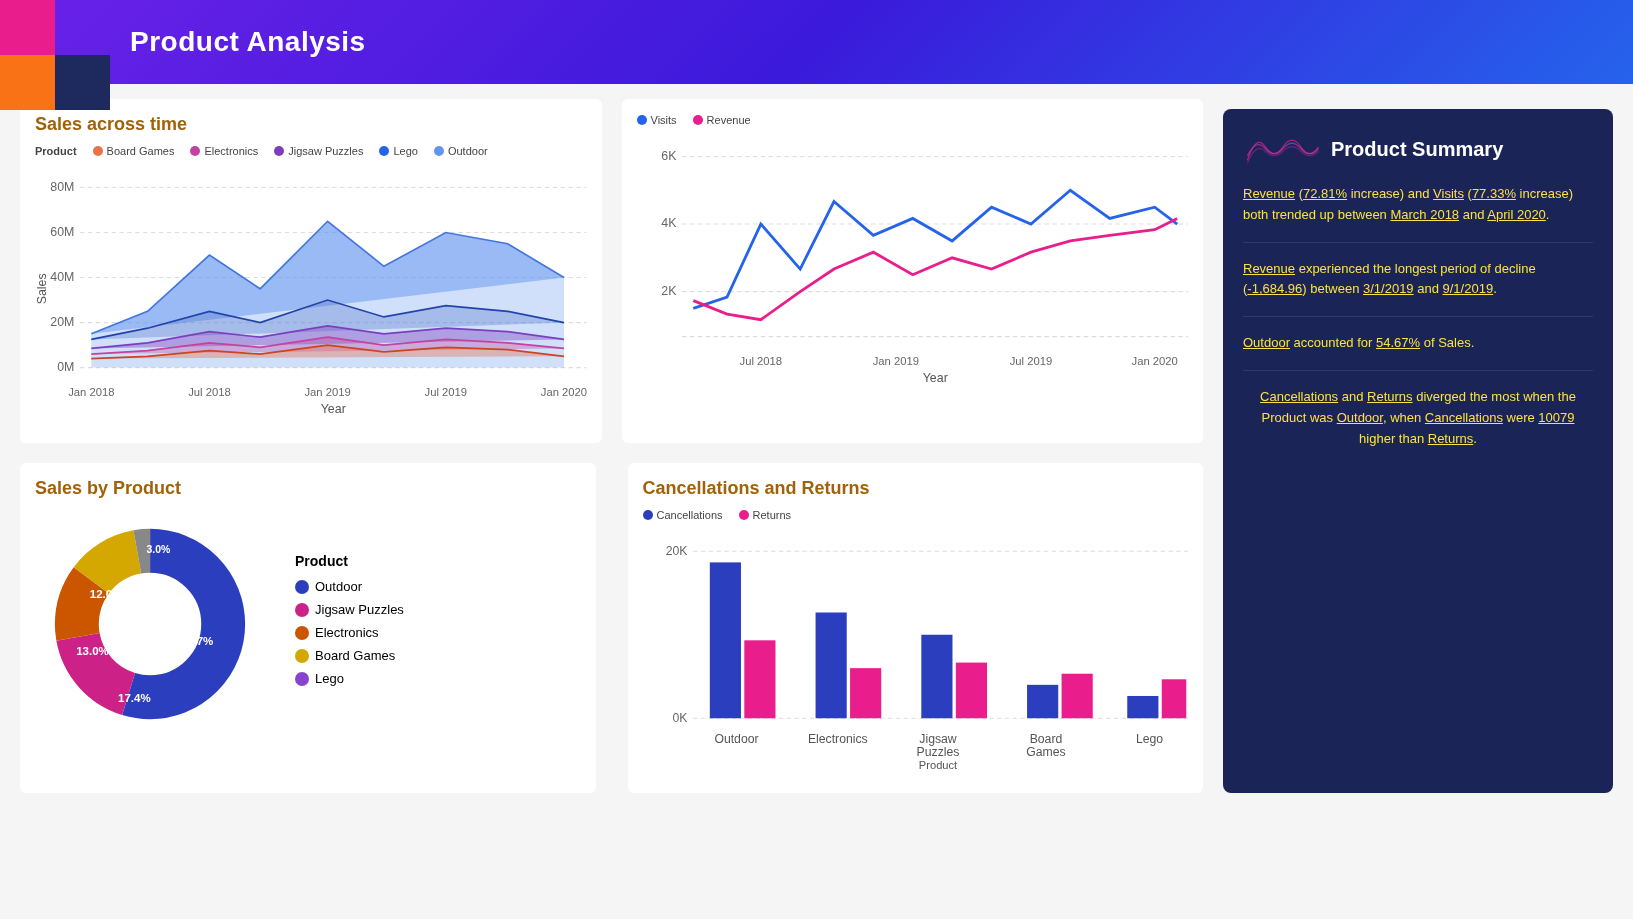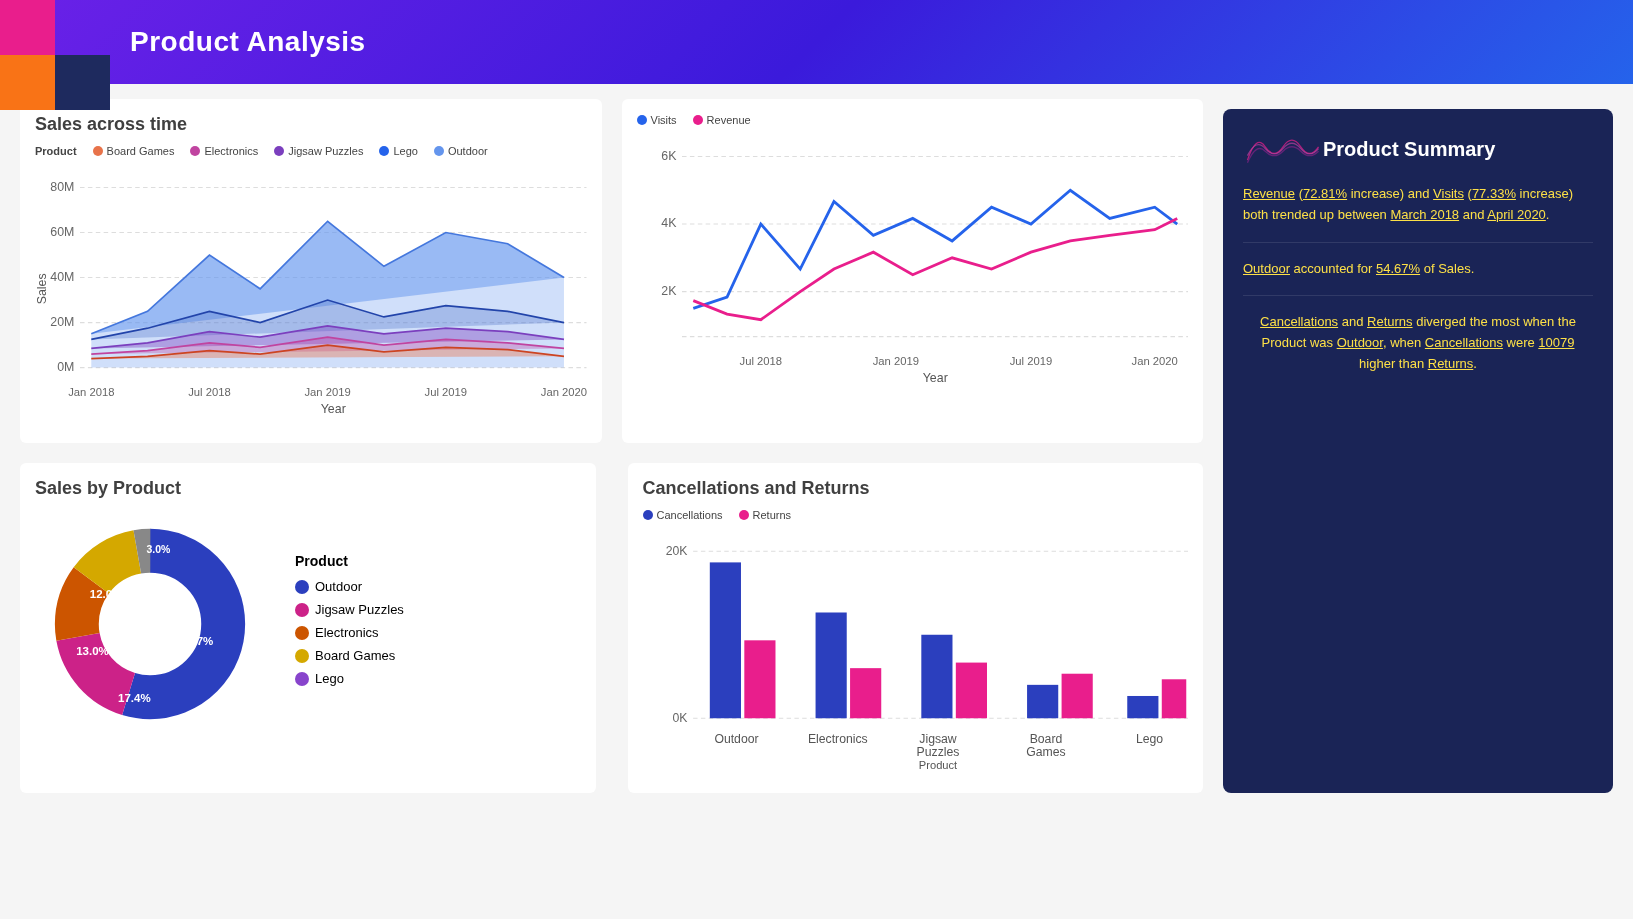--- a/index.html
+++ b/index.html
@@ -47,34 +47,34 @@
       max-height: 780px;
       overflow-y: auto;
       position: relative;
     }
     
     
     .charts-grid-top { display: flex; gap: 20px; margin-bottom: 20px; }
     .charts-grid-bottom { display: flex; gap: 32px; }
     .chart-box { background: white; border-radius: 6px; padding: 15px; flex: 1; }
     
-    .chart-title { font-size: 18px; font-weight: 600; color: #404040; margin-bottom: 10px; }
+    .chart-title { font-size: 18px; font-weight: 600; color: #a16207; margin-bottom: 10px; }
     
     
     .legend { display: flex; flex-wrap: wrap; gap: 8px 16px; margin-bottom: 8px; font-size: 12px; align-items: center; }
     .legend-item { display: flex; align-items: center; gap: 4px; }
     .legend-dot { width: 10px; height: 10px; border-radius: 50%; display: inline-block; }
     .legend-label { font-size: 11px; color: #444; }
     .legend-key { font-size: 11px; font-weight: 700; color: #444; }
 
     
     .svg-container { width: 100%; }
 
     
-    .panel-header { display: flex; align-items: center; gap: 0; margin-bottom: 15px; }
+    .panel-header { display: flex; align-items: center; gap: 8px; margin-bottom: 15px; }
     .panel-title { font-size: 20px; color: white; }
     .panel-title strong { font-weight: 800; }
     
     .panel-wave { width: 80px; height: 40px; }
     
     
     .summary-text { font-size: 13px; line-height: 1.6; color: #fde047; }
     .summary-text p { margin-bottom: 16px; border-bottom: 1px solid rgba(255,255,255,0.1); padding-bottom: 16px; }
     .summary-text p:last-child { border-bottom: none; margin-bottom: 0; text-align: center; }
     .underline { text-decoration: underline; cursor: pointer; }
@@ -321,20 +321,23 @@
         <path d="M5,38 Q15,15 25,25 Q35,35 45,25 Q55,15 65,25 Q75,35 85,25" fill="none" stroke="#aa2299" stroke-width="1.5" opacity="0.5"></path>
       </svg>
       <h2 class="panel-title"><strong>Product</strong><span> Summary</span></h2>
     </div>
 
     <div class="summary-text">
       <p>
         <span class="underline">Revenue</span> (<span class="underline">72.81%</span> increase) and <span class="underline">Visits</span> (<span class="underline">77.33%</span> increase) both trended up between <span class="underline">March 2018</span> and <span class="underline">April 2020</span>.
       </p>
       <p>
+        <span class="underline">Revenue</span> experienced the longest period of decline (<span class="underline">-1,684.96</span>) between <span class="underline">3/1/2019</span> and <span class="underline">9/1/2019</span>.
+      </p>
+      <p>
         <span class="underline">Outdoor</span> accounted for <span class="underline">54.67%</span> of Sales.
       </p>
       <p>
         <span class="underline">Cancellations</span> and <span class="underline">Returns</span> diverged the most when the Product was <span class="underline">Outdoor</span>, when <span class="underline">Cancellations</span> were <span class="underline">10079</span> higher than <span class="underline">Returns</span>.
       </p>
     </div>
   </div>
 
 </div>
 

